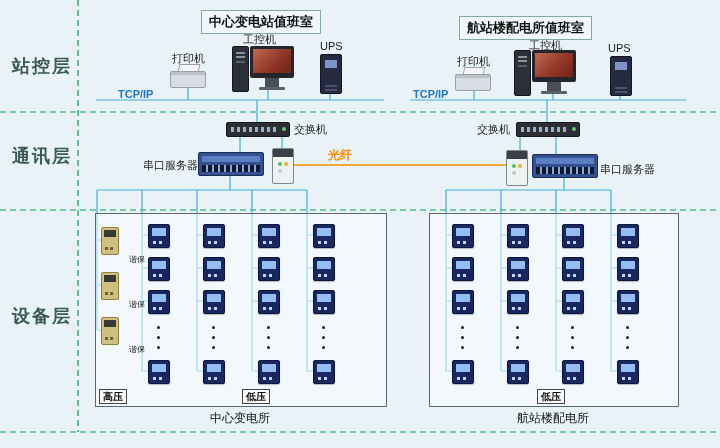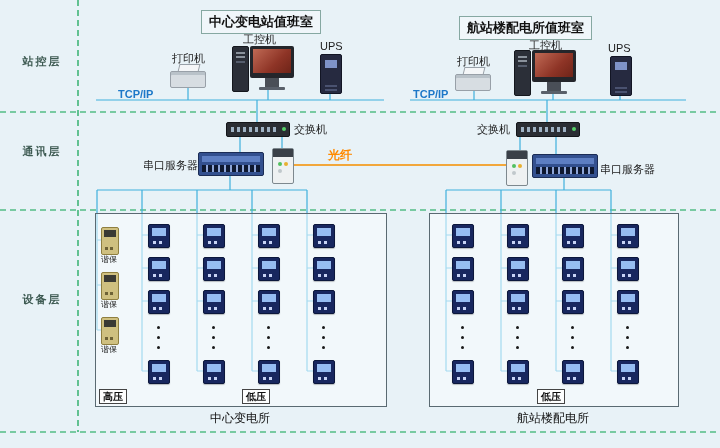--- a/index.html
+++ b/index.html
@@ -1,30 +1,30 @@
 <!DOCTYPE html>
 <html><head>
 <meta charset="utf-8">
 <style>
   html,body{margin:0;padding:0;}
   #stage{position:relative;width:720px;height:448px;background:#e8f2f7;
          font-family:"Liberation Sans",sans-serif;overflow:hidden;}
   #stage svg{position:absolute;left:0;top:0;}
   .layer-label{position:absolute;left:12px;width:60px;text-align:center;
-ature:1px;font-size:11px;font-weight:bold;color:#3d5a52;letter-spacing:2px;}
+ature:1px;font-size:18px;font-weight:bold;color:#3d5a52;letter-spacing:2px;}
   .title-box{position:absolute;border:1px solid #86a8a2;padding:2px 7px;
              font-size:13px;font-weight:bold;color:#111;background:rgba(255,255,255,.35);}
   .dev-label{position:absolute;font-size:11px;color:#1c1c1c;white-space:nowrap;}
   .tcpip{position:absolute;font-size:11px;font-weight:bold;color:#1d78c8;}
   .fiber-label{position:absolute;font-size:12px;font-weight:bold;color:#ff8a00;}
   .box{position:absolute;border:1px solid #5a6a72;background:rgba(250,253,255,.55);}
   .tag{position:absolute;border:1px solid #444;background:#fdfefe;font-size:10px;
        font-weight:bold;color:#111;padding:0 3px;line-height:13px;}
   .caption{position:absolute;text-align:center;font-size:12px;color:#111;}
-  .harm-label{position:absolute;font-size:8px;color:#222;width:24px;text-align:center;}
+  .harm-label{position:absolute;font-size:8px;color:#222;width:24px;text-align:center;margin-left:28px;}
 
   .printer{position:absolute;width:36px;height:24px;}
   .printer::before{content:"";position:absolute;left:8px;top:0;width:19px;height:10px;
      background:#f4f6f8;border:1px solid #98a0a8;transform:skewX(-14deg);}
   .printer::after{content:"";position:absolute;left:0;bottom:0;width:34px;height:15px;
      background:#d7dde2;border:1px solid #98a0a8;border-radius:2px;box-shadow:inset 0 3px 0 #b9c2c9;}
   .tower{position:absolute;width:15px;height:44px;background:#2b2f38;border:1px solid #14171d;border-radius:2px;}
   .tower::before{content:"";position:absolute;left:3px;top:5px;width:9px;height:2px;
      background:#8a929c;box-shadow:0 4px 0 #8a929c,0 9px 0 #565e6e;}
   .monitor{position:absolute;width:44px;height:32px;background:#24262b;border-radius:2px;}
@@ -79,21 +79,21 @@
              M446 190V371 M501 190V371 M556 190V371 M611 190V371
              M446 235H452 M446 268H452 M446 301H452 M446 371H452
              M501 235H507 M501 268H507 M501 301H507 M501 371H507
              M556 235H562 M556 268H562 M556 301H562 M556 371H562
              M611 235H617 M611 268H617 M611 301H617 M611 371H617" stroke="#3fb0dd" stroke-width="1.2" fill="none"></path>
     <path d="M292 165H506" stroke="#f2a73b" stroke-width="2" fill="none"></path>
   </svg>
 
   <div class="layer-label" style="top:54px">站控层</div>
   <div class="layer-label" style="top:144px">通讯层</div>
-  <div class="layer-label" style="top:292px">设备层</div>
+  <div class="layer-label" style="top:304px">设备层</div>
 
   <div class="title-box" style="left:459px;top:16px">航站楼配电所值班室</div>
   <div class="title-box" style="left:201px;top:10px">中心变电站值班室</div>
 
   <div class="dev-label" style="left:172px;top:51px">打印机</div>
   <div class="dev-label" style="left:243px;top:32px">工控机</div>
   <div class="dev-label" style="left:320px;top:40px">UPS</div>
   <div class="printer" style="left:170px;top:64px"></div>
   <div class="tower" style="left:232px;top:46px"></div>
   <div class="monitor" style="left:250px;top:46px"></div>

